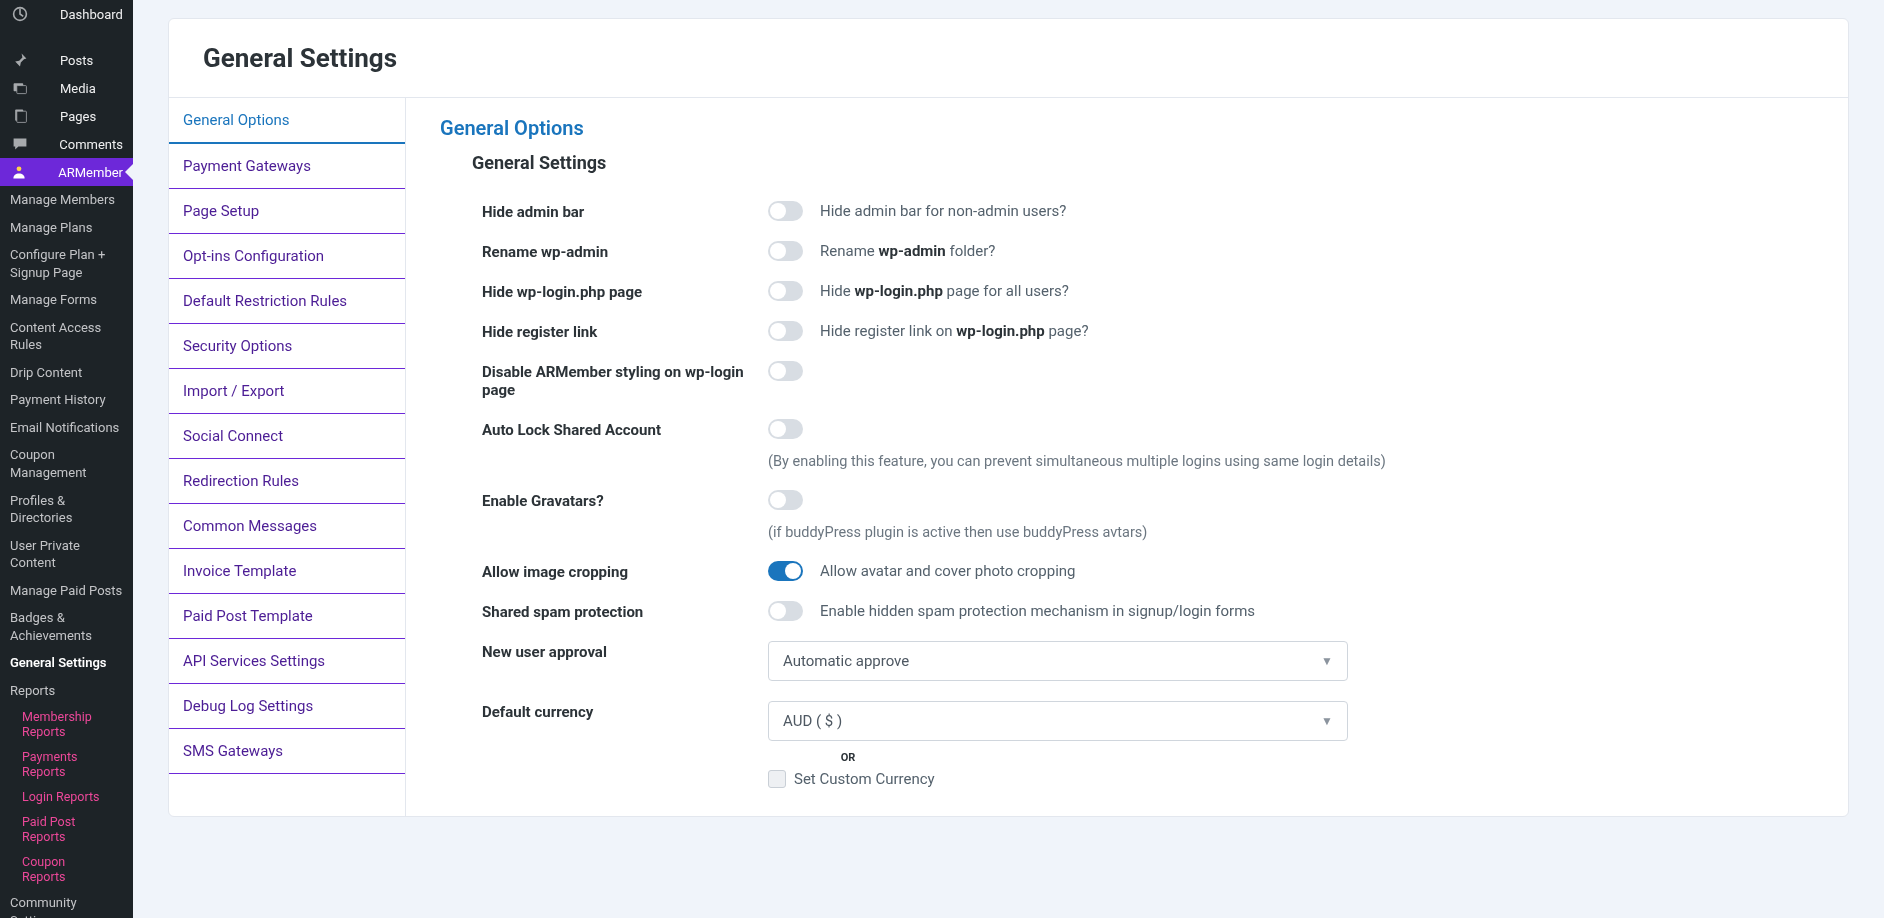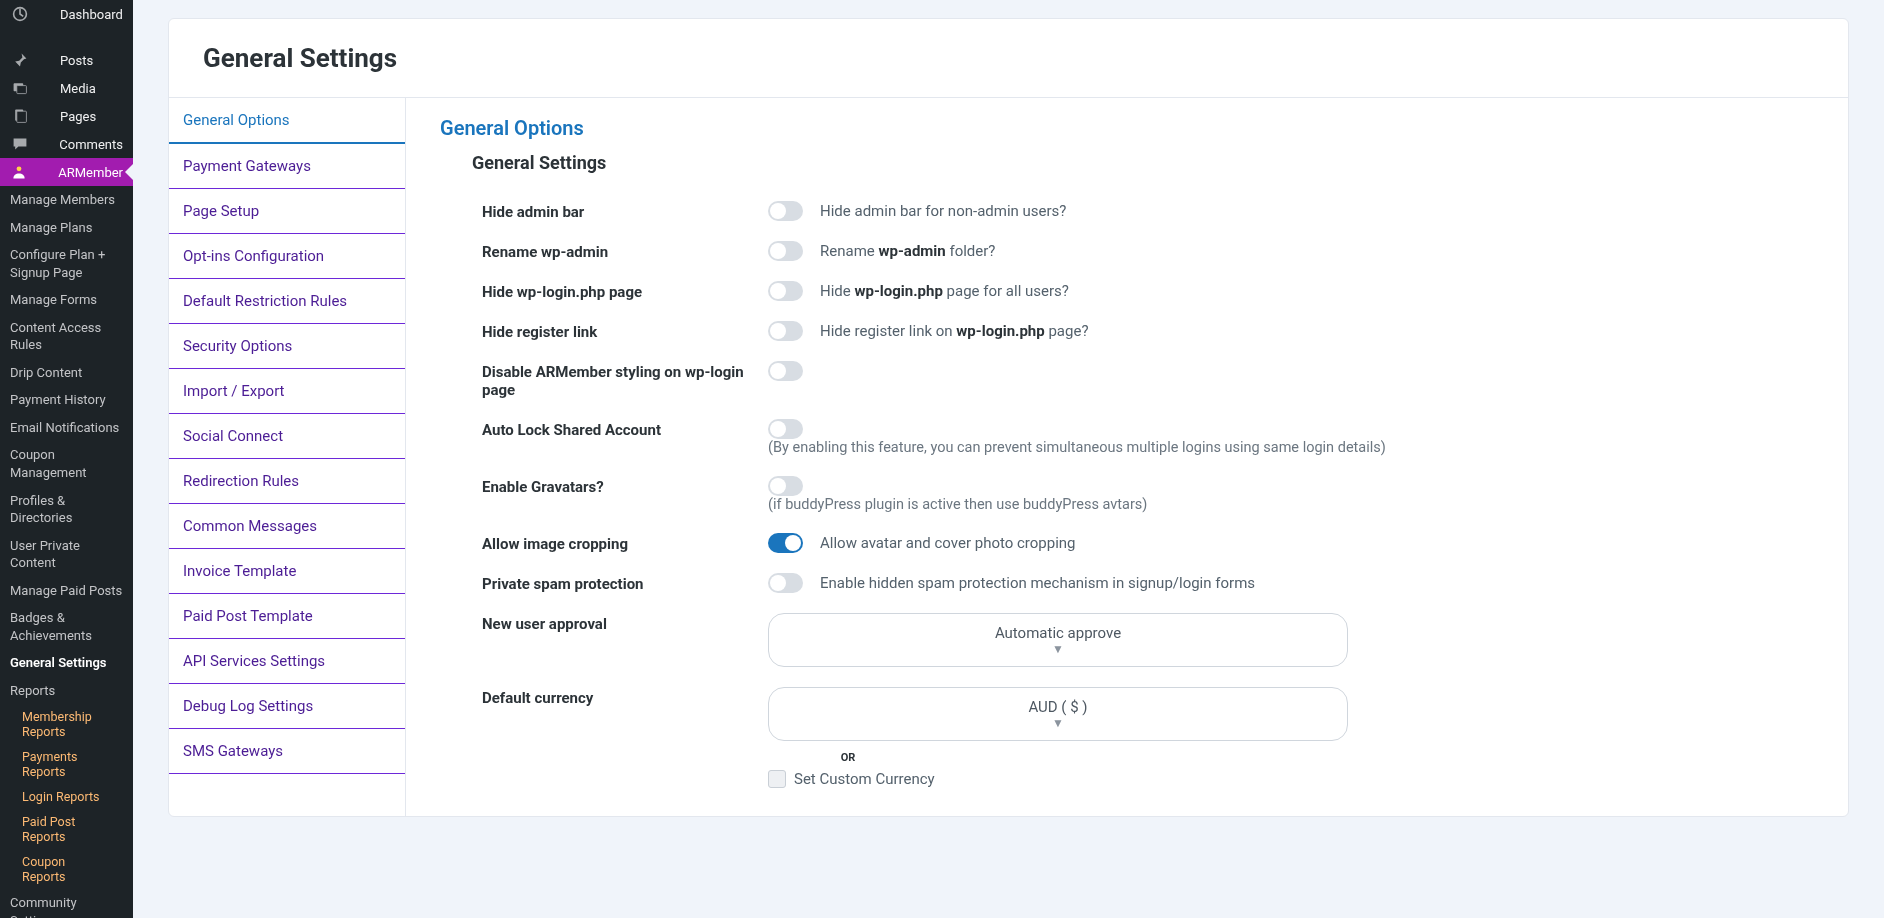--- a/index.html
+++ b/index.html
@@ -2,52 +2,52 @@
 <html><head>
 <meta charset="utf-8">
 <style>
 * { margin: 0; padding: 0; box-sizing: border-box; }
 body { font-family: -apple-system, BlinkMacSystemFont, "Segoe UI", Roboto, Arial, sans-serif; background: #f0f4fa; color: #333; font-size: 14px; }
 .app { display: flex; width: 100%; min-height: 100vh; }
 .wp-sidebar { width: 133px; background: #1d2327; color: #c3c4c7; flex-shrink: 0; }
 .wp-menu-item { display: flex; align-items: center; padding: 6px 10px; color: #f0f0f1; cursor: pointer; font-size: 13px; gap: 24px; }
 .wp-menu-item.top { font-weight: 400; }
 .wp-menu-item .mi-icon { width: 20px; margin-right: 6px; display: inline-flex; align-items: center; justify-content: center; }
-.wp-menu-item.active { background: #a21caf; color: #fff; position: relative; align-items: center; }
+.wp-menu-item.active { background: #6d28d9; color: #fff; position: relative; align-items: center; }
 .wp-menu-item.active::after { content: ''; position: absolute; right: 0; top: 50%; transform: translateY(-50%); border: 8px solid transparent; border-right-color: #f0f4fa; }
 .wp-sub-item { padding: 5px 10px; color: #c3c4c7; font-size: 13px; cursor: pointer; line-height: 1.35; }
 .wp-sub-item.current { color: #fff; font-weight: 600; }
-.wp-sub-sub-item { padding: 5px 27px 5px 22px; color: #fdba74; font-size: 12.5px; cursor: pointer; }
+.wp-sub-sub-item { padding: 5px 27px 5px 22px; color: #ec4899; font-size: 12.5px; cursor: pointer; }
 
 .content-area { flex: 1; padding: 0 35px 25px 35px; }
 .panel { background: #fff; border: 1px solid #e3e7ee; border-radius: 6px; margin-top: 18px; }
 .panel-header { padding: 24px 34px; border-bottom: 1px solid #e3e7ee; }
 .panel-header h1 { font-size: 26px; font-weight: 700; color: #2c3338; }
 
 .panel-body { display: flex; }
 .tabs-col { width: 237px; border-right: 1px solid #e3e7ee; }
 .tab-item { padding: 13px 14px; font-size: 15px; color: #4c1d95; border-bottom: 1px solid #6d28d9; cursor: pointer; }
 .tab-item.active { color: #1a75bd; border-bottom: 2px solid #1a75bd; }
 
 .settings-col { flex: 1; padding: 18px 34px; }
 .section-title { font-size: 20px; color: #1a75bd; font-weight: 600; margin-bottom: 12px; }
 .sub-section-title { font-size: 18px; color: #2c3338; font-weight: 700; padding-left: 32px; margin-bottom: 18px; }
 
 .row { display: flex; align-items: flex-start; padding: 10px 0 10px 42px; }
 .row .label { width: 286px; font-weight: 700; color: #2c3338; font-size: 15px; padding-top: 2px; }
 .row .ctrl { flex: 1; display: flex; align-items: center; flex-wrap: wrap; }
 .row .desc { color: #54616c; font-size: 15px; margin-left: 17px; }
-.row .help { color: #6b7680; font-size: 14.5px; margin-top: 0; }
+.row .help { color: #6b7680; font-size: 14.5px; margin-top: 14px; }
 
 .toggle { width: 35px; height: 20px; background: #d8dde3; border-radius: 10px; position: relative; cursor: pointer; flex-shrink: 0; }
 .toggle::after { content: ''; position: absolute; width: 16px; height: 16px; background: #fff; border-radius: 50%; top: 2px; left: 2px; transition: left .15s; }
 .toggle.on { background: #1a75bd; }
 .toggle.on::after { left: 17px; }
 
-.dropdown { border: 1px solid #d0d6dd; border-radius: 16px; padding: 10px 14px; width: 580px; color: #4e5862; font-size: 15px; display: flex; justify-content: space-between; align-items: center; cursor: pointer; flex-direction: column; }
+.dropdown { border: 1px solid #d0d6dd; border-radius: 4px; padding: 10px 14px; width: 580px; color: #4e5862; font-size: 15px; display: flex; justify-content: space-between; align-items: center; cursor: pointer; }
 .dropdown .caret { color: #8b949e; font-size: 12px; }
 
 .or-text { font-weight: 700; font-size: 11px; color: #2c3338; text-align: center; width: 160px; }
 .checkbox-sq { width: 18px; height: 18px; border: 1px solid #c9cfd6; border-radius: 3px; background: #eef0f3; margin-right: 8px; cursor: pointer; }
 .cb-label { color: #54616c; font-size: 15px; }
 
 strong.bold { font-weight: 700; color: #2c3338; }
 </style>
 </head>
 <body>
@@ -225,21 +225,21 @@
 
           <div class="row">
             <div class="label">Allow image cropping</div>
             <div class="ctrl">
               <div class="toggle on"></div>
               <span class="desc">Allow avatar and cover photo cropping</span>
             </div>
           </div>
 
           <div class="row">
-            <div class="label">Private spam protection</div>
+            <div class="label">Shared spam protection</div>
             <div class="ctrl">
               <div class="toggle"></div>
               <span class="desc">Enable hidden spam protection mechanism in signup/login forms</span>
             </div>
           </div>
 
           <div class="row">
             <div class="label">New user approval</div>
             <div class="ctrl">
               <div class="dropdown">

